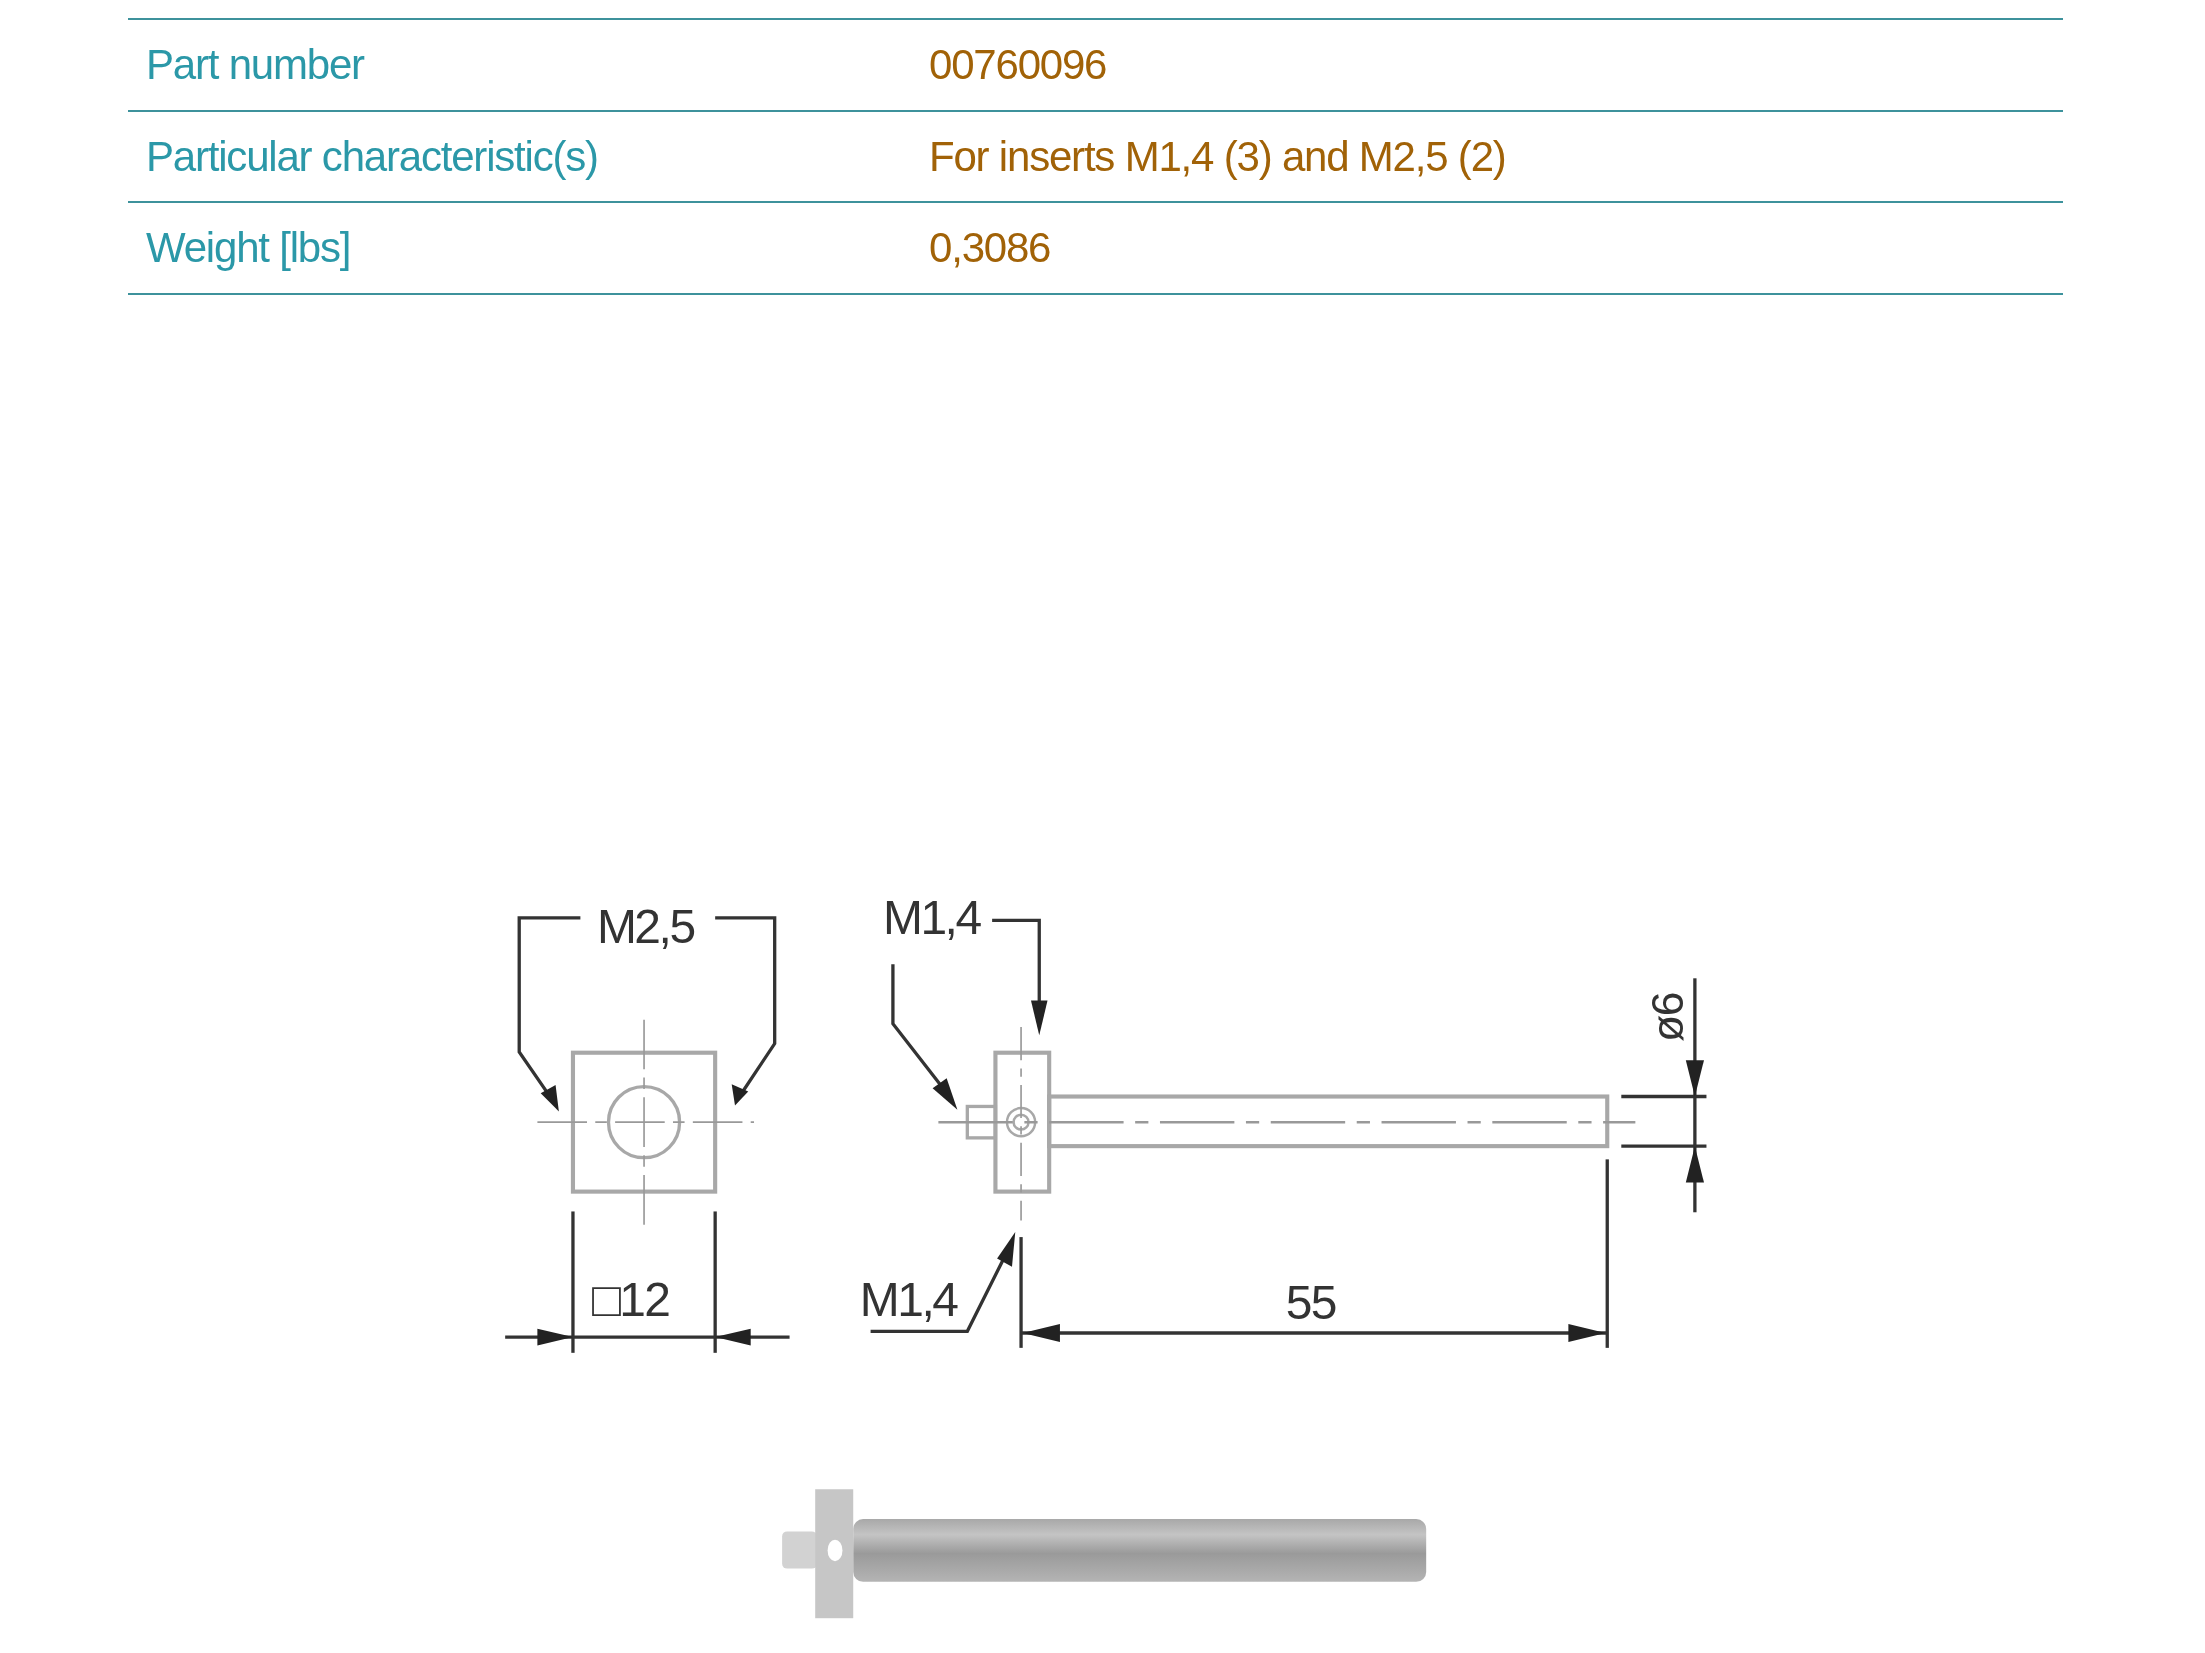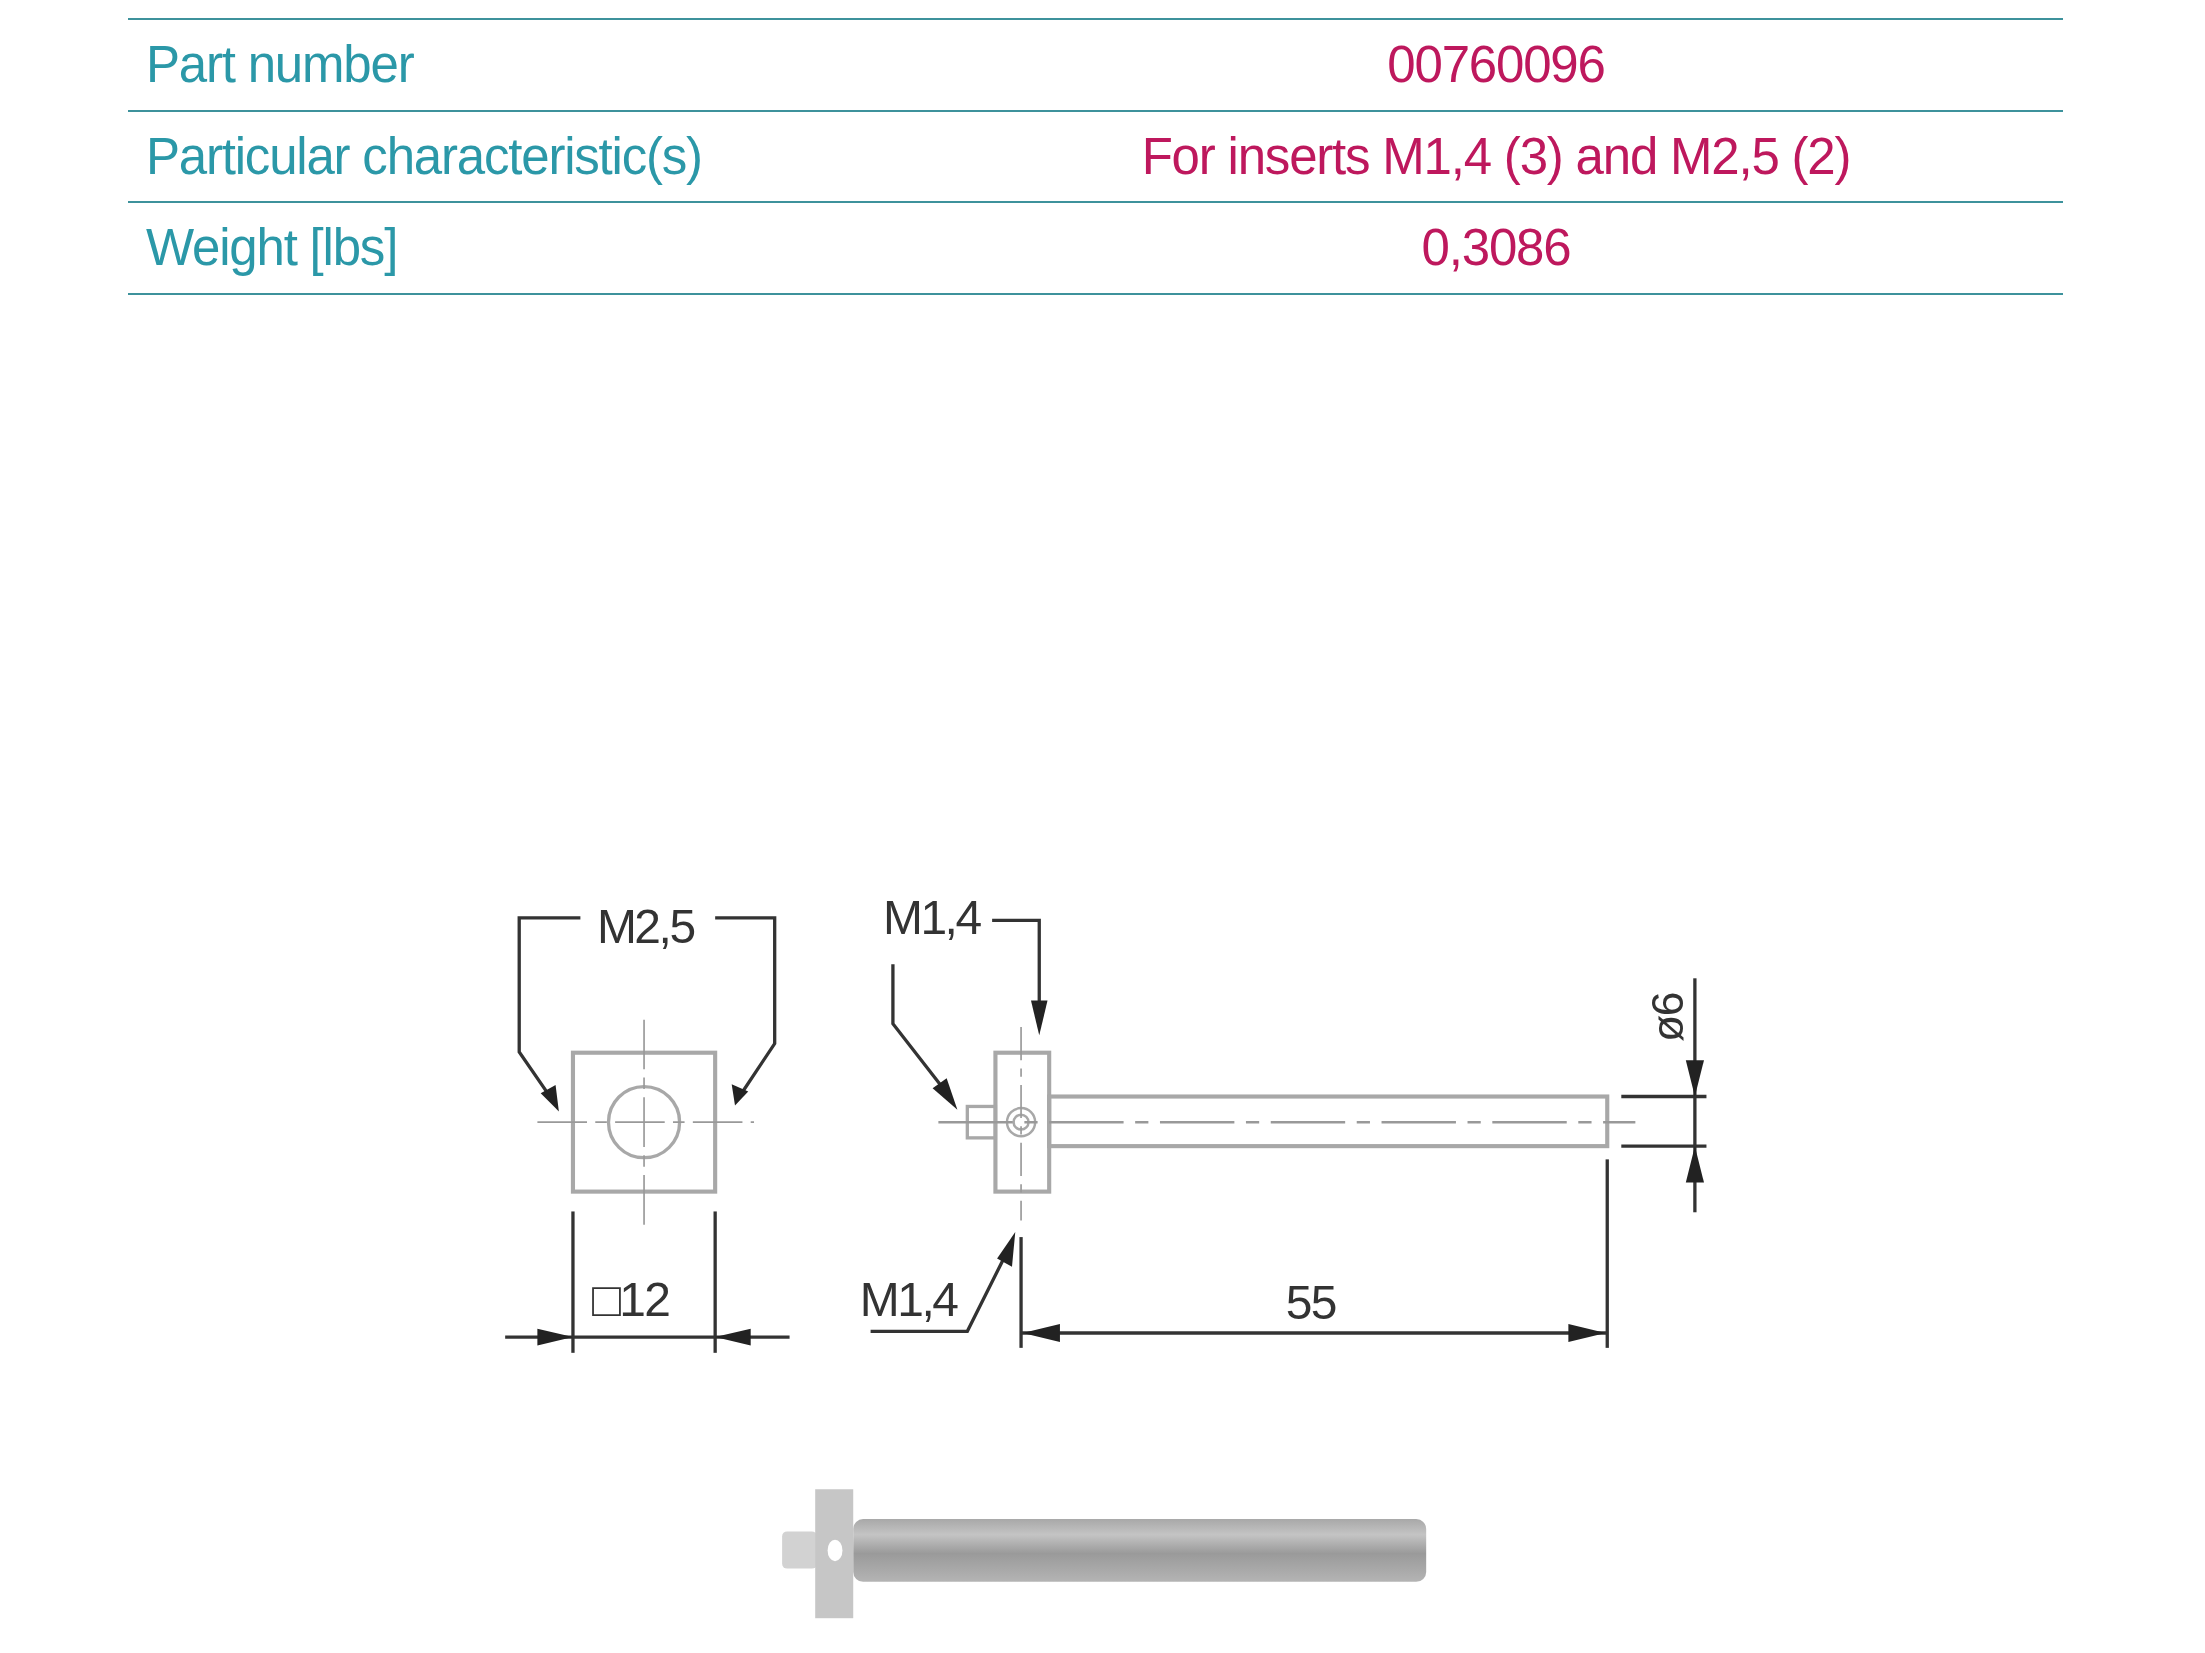--- a/index.html
+++ b/index.html
@@ -1,22 +1,22 @@
 <!DOCTYPE html>
 <html style="font-size:13.2px"><head>
 <meta charset="utf-8">
 <style>
   html, body { margin:0; padding:0; background:#ffffff; }
   body { width:2205px; height:1654px; position:relative; overflow:hidden; font-family:"Liberation Sans", sans-serif; }
   .spec-table { position:absolute; left:128px; top:18px; width:1935px; border-collapse:collapse; }
   .spec-table tr { border-bottom:2.5px solid #3d929c; }
   .spec-table tr:first-child { border-top:2.5px solid #3d929c; }
-  .spec-table td { vertical-align:top; font-size:51px; line-height:73px; padding:8.3px 0 8.3px 0; letter-spacing:-1.2px; }
+  .spec-table td { vertical-align:top; font-size:42px; line-height:73px; padding:8.3px 0 8.3px 0; letter-spacing:-1.2px; }
   .spec-table td.lbl { color:#2b98a8; width:585px; padding-left:18px; }
-  .spec-table td.val { color:#be185d;text-align:center; }
+  .spec-table td.val { color:#a16207; }
   .drawing { position:absolute; left:0; top:0; width:2205px; height:1654px; pointer-events:none; }
   .drawing text { font-family:"Liberation Sans", sans-serif; fill:#333; }
 </style>
 </head>
 <body>
 
 <table class="spec-table">
   <tbody>
     <tr>
       <td class="lbl">Part number</td>

